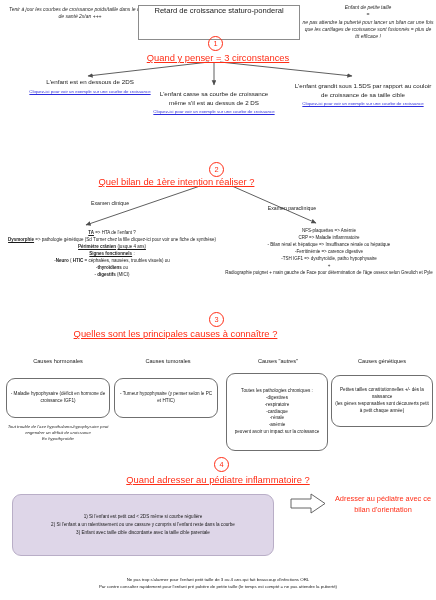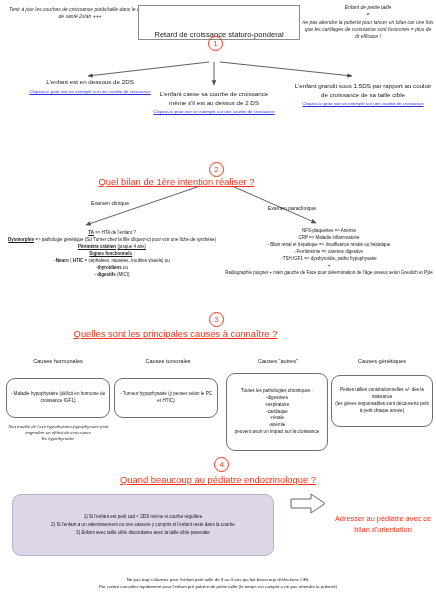--- a/index.html
+++ b/index.html
@@ -35,21 +35,21 @@
     line-height: 1.4;
     text-align: center;
     color: #1a1a1a;
   }
 
   
   .title-box {
     border: 1px solid #8c8c8c;
     background: #ffffff;
     display: flex;
-    align-items: flex-end;
+    align-items: flex-start;
     justify-content: center;
     text-align: center;
     font-size: 7.6px;
     color: #1a1a1a;
   }
 
   
   .red-heading {
     color: #ff2d16;
     font-size: 9.4px;
@@ -188,20 +188,21 @@
     <span>Retard de croissance staturo-ponderal</span>
   </div>
 
   <div class="abs note-italic" style="left:302px; top:4px; width:132px; white-space:pre-line;">Enfant de petite taille
 =
 ne pas attendre la puberté pour lancer un bilan car une fois que les cartilages de rcoissance sont fusionnés = plus de ttt efficace !</div>
 
   <div class="abs step-circle" style="left:208px; top:36px;">
     <span>1</span>
   </div>
+  <div class="abs red-heading" style="left:0px; top:52px; width:436px;"><span>Quand y penser = 3 circonstances</span></div>
 
   <div class="abs" style="left:12px; top:78px; width:156px;">
     <div class="plain">L'enfant est en dessous de 2DS</div>
     <div class="link" style="margin-top:2px;">Cliquez-ici pour voir un exemple sur une courbe de croissance</div>
   </div>
 
   <div class="abs" style="left:152px; top:90px; width:124px;">
     <div class="plain">L'enfant casse sa courbe de croissance même s'il est au dessus de 2 DS</div>
     <div class="link" style="margin-top:2px;">Cliquez-ici pour voir un exemple sur une courbe de croissance</div>
   </div>
@@ -270,30 +271,30 @@
 
   <div class="abs cause-title" style="left:332px; top:358px; width:100px;">Causes génétiques</div>
   <div class="abs cause-box" style="left:331px; top:375px; width:102px; height:52px;">
     <div class="cause-text" style="white-space:pre-line;">Petites tailles constitutionnelles +/- dès la naissance
 (les gènes responsables sont découverts petit à petit chaque année)</div>
   </div>
 
   <div class="abs step-circle" style="left:214px; top:457px;">
     <span>4</span>
   </div>
-  <div class="abs red-heading" style="left:0px; top:474px; width:436px;"><span>Quand beaucoup au pédiatre endocrinologue ?</span></div>
+  <div class="abs red-heading" style="left:0px; top:474px; width:436px;"><span>Quand adresser au pédiatre inflammatoire ?</span></div>
 
   <div class="abs lavender-box" style="left:12px; top:494px; width:262px; height:62px;">
     <div style="width:100%;">
       <div class="lav-text">1) Si l'enfant est petit cad &lt; 2DS même si courbe régulière</div>
       <div class="lav-text">2) Si l'enfant a un ralentissement ou une cassure y compris si l'enfant reste dans la courbe</div>
       <div class="lav-text">3) Enfant avec taille cible discordante avec la taille cible parentale</div>
     </div>
   </div>
 
-  <div class="abs red-text" style="left:334px; top:494px; width:98px;margin-top:20px;">Adresser au pédiatre avec ce bilan d'orientation</div>
+  <div class="abs red-text" style="left:334px; top:494px; width:98px;">Adresser au pédiatre avec ce bilan d'orientation</div>
 
   <div class="abs footer" style="left:8px; top:576px; width:420px;">
     <div>Ne pas trop s'alarmer pour l'enfant petit taille de 3 ou 4 ans qui fait beaucoup d'infections ORL</div>
     <div>Par contre consulter rapidement pour l'enfant pré pubère  de petite taille (le temps est compté = ne pas attendre la puberté)</div>
   </div>
 
 </div>
 
 </body></html>

